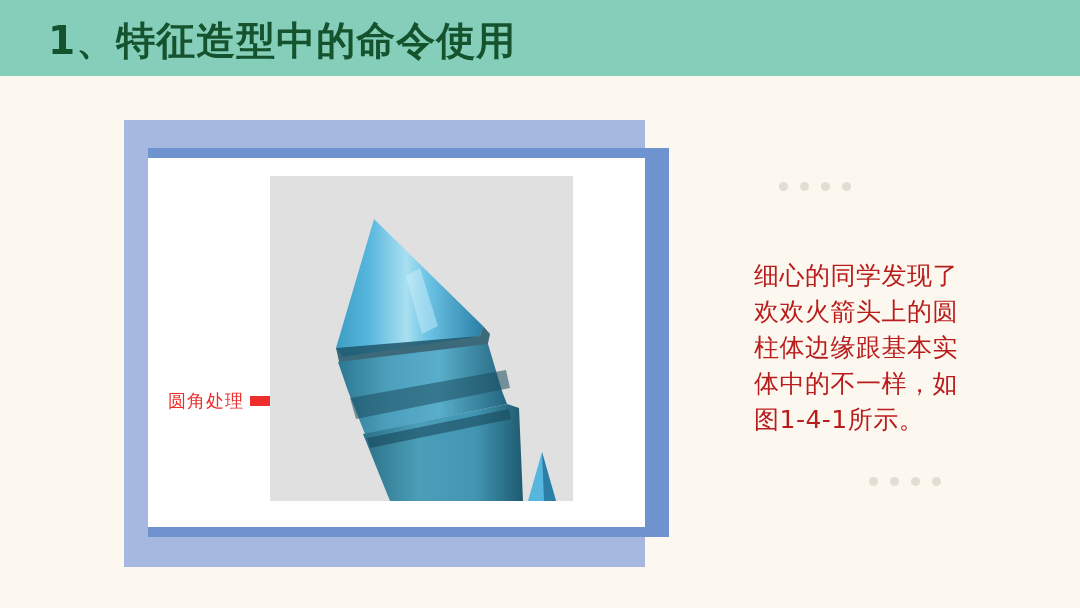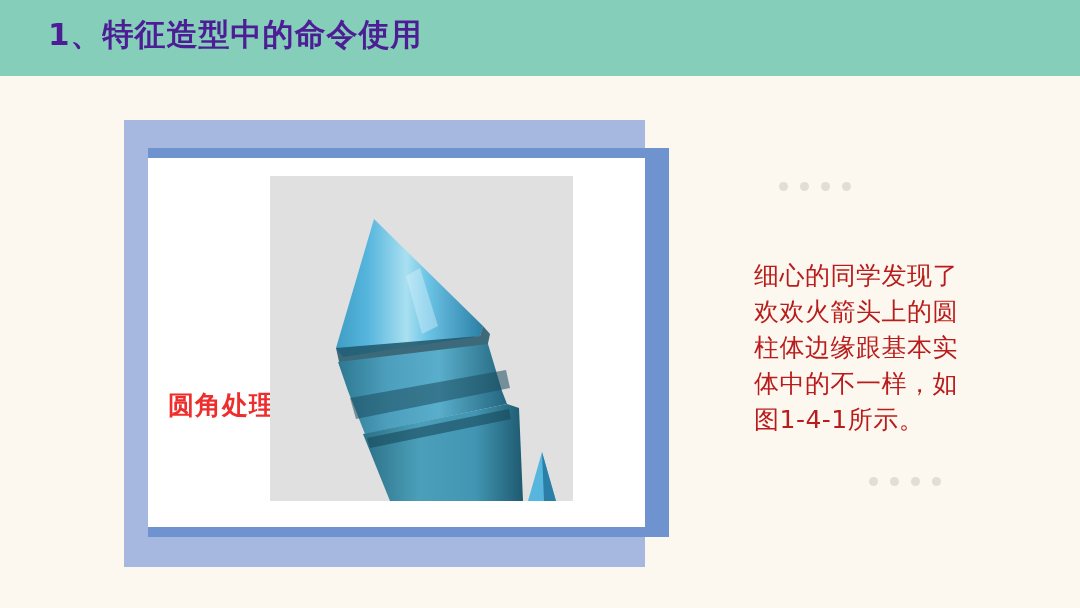--- a/index.html
+++ b/index.html
@@ -10,21 +10,21 @@
     overflow:hidden;position:relative;
   }
 
   
   .header-bar{
     position:absolute;left:0;top:0;width:1080px;height:76px;
     background:#85ceba;
   }
   .header-title{
     position:absolute;left:48px;top:14px;
-    font-size:31px;font-weight:bold;color:#4c1d95;
+    font-size:39px;font-weight:bold;color:#14532d;
     letter-spacing:1px;white-space:nowrap;
     font-family:"DejaVu Sans","Liberation Sans",sans-serif;
   }
 
   
   .figure-composite{
     position:absolute;left:124px;top:120px;width:546px;height:450px;
   }
   .frame-back{           
     position:absolute;left:0px;top:0px;width:521px;height:447px;
@@ -43,21 +43,21 @@
     background:#e0e0e0;overflow:hidden;
   }
   .cad-svg{position:absolute;left:0;top:0;}
 
   
   .callout{
     position:absolute;left:20px;top:230px;
     display:flex;align-items:center;gap:6px;
   }
   .callout-text{
-    font-size:26px;font-weight:bold;color:#ee2d2d;
+    font-size:18px;font-weight:normal;color:#ee2d2d;
     white-space:nowrap;letter-spacing:1px;
     font-family:"DejaVu Sans","Liberation Sans",sans-serif;
   }
   .callout-arrow{display:block;}
   .dot-row{display:flex;gap:12px;}
   .dot-row .dot{
     width:9px;height:9px;border-radius:50%;background:#e3ded4;
   }
   .dot-row-top{position:absolute;left:779px;top:182px;}
   .dot-row-bottom{position:absolute;left:869px;top:477px;}

